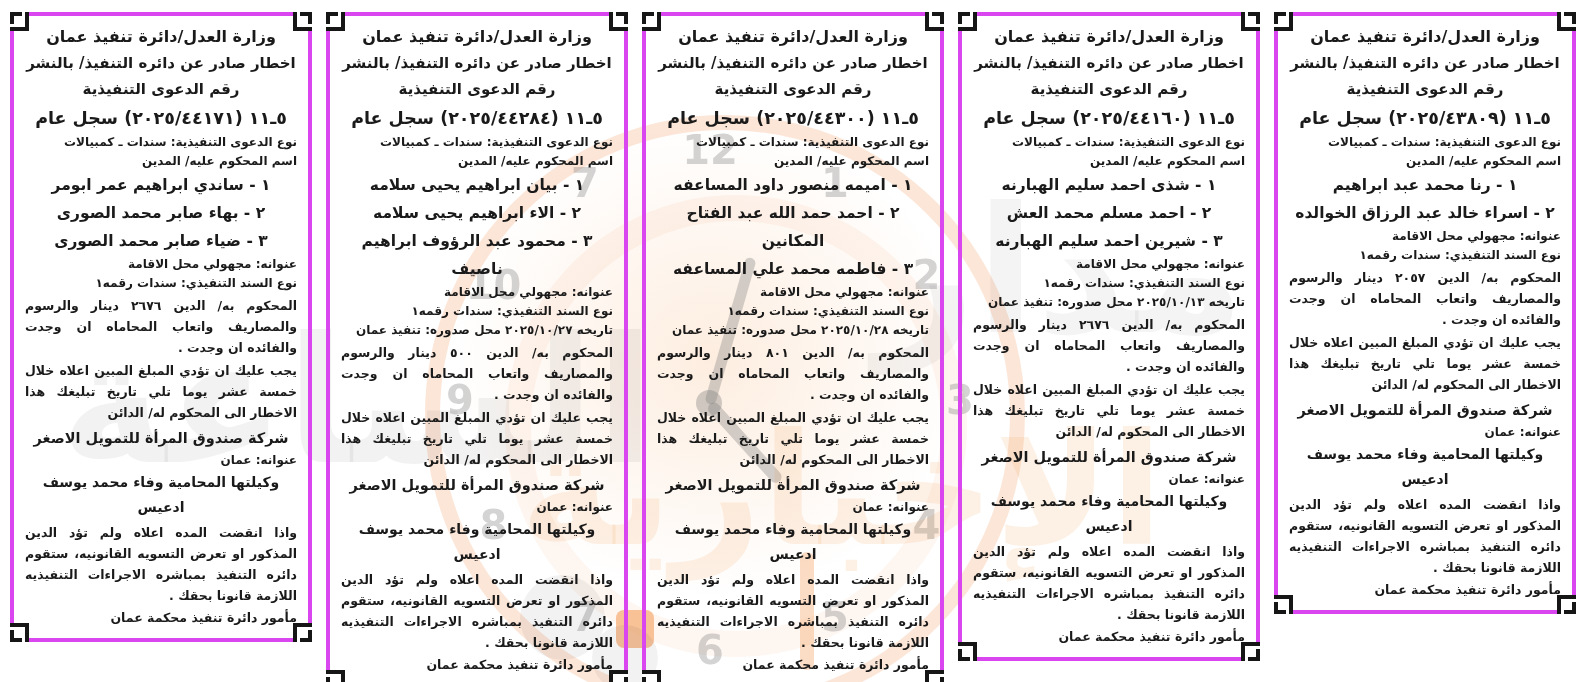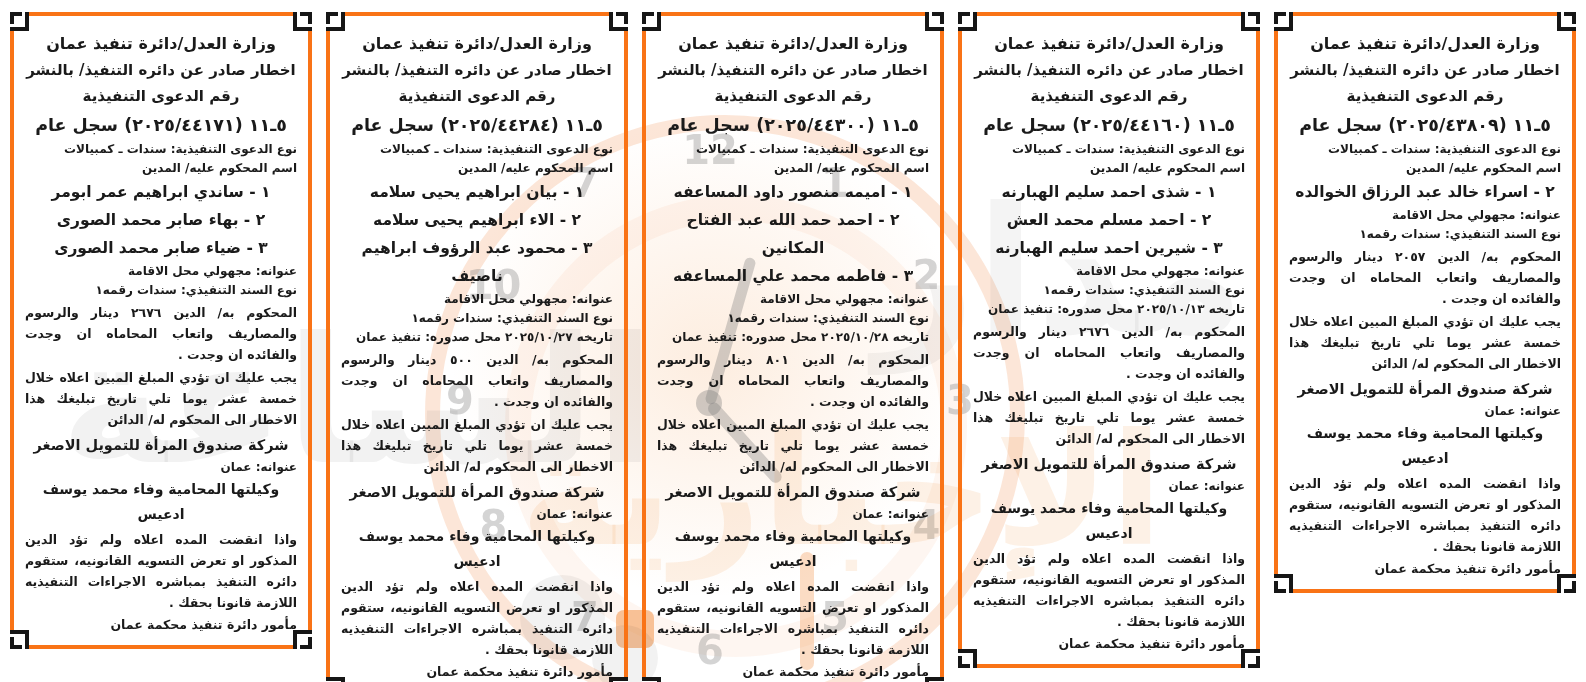--- a/index.html
+++ b/index.html
@@ -29,22 +29,22 @@
   .orange-square{position:absolute;left:616px;top:610px;width:38px;height:38px;border-radius:8px;
     background:rgba(242,140,60,.5);}
   .orange-strip{position:absolute;left:800px;top:552px;width:14px;height:118px;border-radius:7px;
     background:rgba(242,140,60,.3);}
   .gray-disc{position:absolute;border-radius:50%;background:rgba(0,0,0,.05);}
   .gray-disc.d1{left:520px;top:575px;width:85px;height:85px;}
   .gray-disc.d2{left:592px;top:625px;width:66px;height:66px;}
   
   .columns{position:absolute;left:10px;right:10px;top:12px;z-index:1;
     display:flex;gap:14px;direction:rtl;align-items:flex-start;}
-  .notice{flex:1 1 0;position:relative;border:4px solid #f97316;background:transparent;
-    padding:15px 11px 9px;direction:rtl;}
+  .notice{flex:1 1 0;position:relative;border:4px solid #d946ef;background:transparent;
+    padding:8px 11px 9px;direction:rtl;}
   
   .cr{position:absolute;width:15px;height:15px;background:#ffffff;z-index:2;}
   .cr.tl{top:-4px;left:-4px;border-right:4px solid #161616;border-bottom:4px solid #161616;}
   .cr.tl::after{content:"";position:absolute;top:0;left:0;width:8px;height:8px;
     border-top:4px solid #161616;border-left:4px solid #161616;}
   .cr.tr{top:-4px;right:-4px;border-left:4px solid #161616;border-bottom:4px solid #161616;}
   .cr.tr::after{content:"";position:absolute;top:0;right:0;width:8px;height:8px;
     border-top:4px solid #161616;border-right:4px solid #161616;}
   .cr.bl{bottom:-4px;left:-4px;border-right:4px solid #161616;border-top:4px solid #161616;}
   .cr.bl::after{content:"";position:absolute;bottom:0;left:0;width:8px;height:8px;
@@ -109,20 +109,21 @@
     <i class="cr tr"></i>
     <i class="cr bl"></i>
     <i class="cr br"></i>
     <h2 class="c t1">وزارة العدل/دائرة تنفيذ عمان</h2>
     <div class="c t2">اخطار صادر عن دائره التنفيذ/ بالنشر</div>
     <div class="c t2">رقم الدعوى التنفيذية</div>
     <div class="c case">٥ـ١١ (٢٠٢٥/٤٣٨٠٩) سجل عام</div>
     <div class="r meta">نوع الدعوى التنفيذية: سندات ـ كمبيالات</div>
     <div class="r meta">اسم المحكوم عليه/ المدين</div>
     <div>
+          <div class="c name">١ - رنا محمد عبد ابراهيم</div>
           <div class="c name">٢ - اسراء خالد عبد الرزاق الخوالده</div>
         </div>
     <div class="r meta">عنوانه: مجهولي محل الاقامة</div>
     <div class="r meta">نوع السند التنفيذي: سندات رقمه١</div>
     <p class="j body">المحكوم به/ الدين  ٢٠٥٧  دينار والرسوم والمصاريف واتعاب المحاماه ان وجدت والفائده ان وجدت .</p>
     <p class="j body">يجب عليك ان تؤدي المبلغ المبين اعلاه خلال خمسة عشر يوما تلي تاريخ تبليغك هذا الاخطار الى المحكوم له/ الدائن</p>
     <div class="c creditor">شركة صندوق المرأة للتمويل الاصغر</div>
     <div class="r meta">عنوانه: عمان</div>
     <div class="c attorney">وكيلتها المحامية وفاء محمد يوسف ادعيس</div>
     <p class="j body">واذا انقضت المده اعلاه ولم تؤد الدين المذكور او تعرض التسويه القانونيه، ستقوم دائره التنفيذ بمباشره الاجراءات التنفيذيه اللازمة قانونا بحقك .</p>

